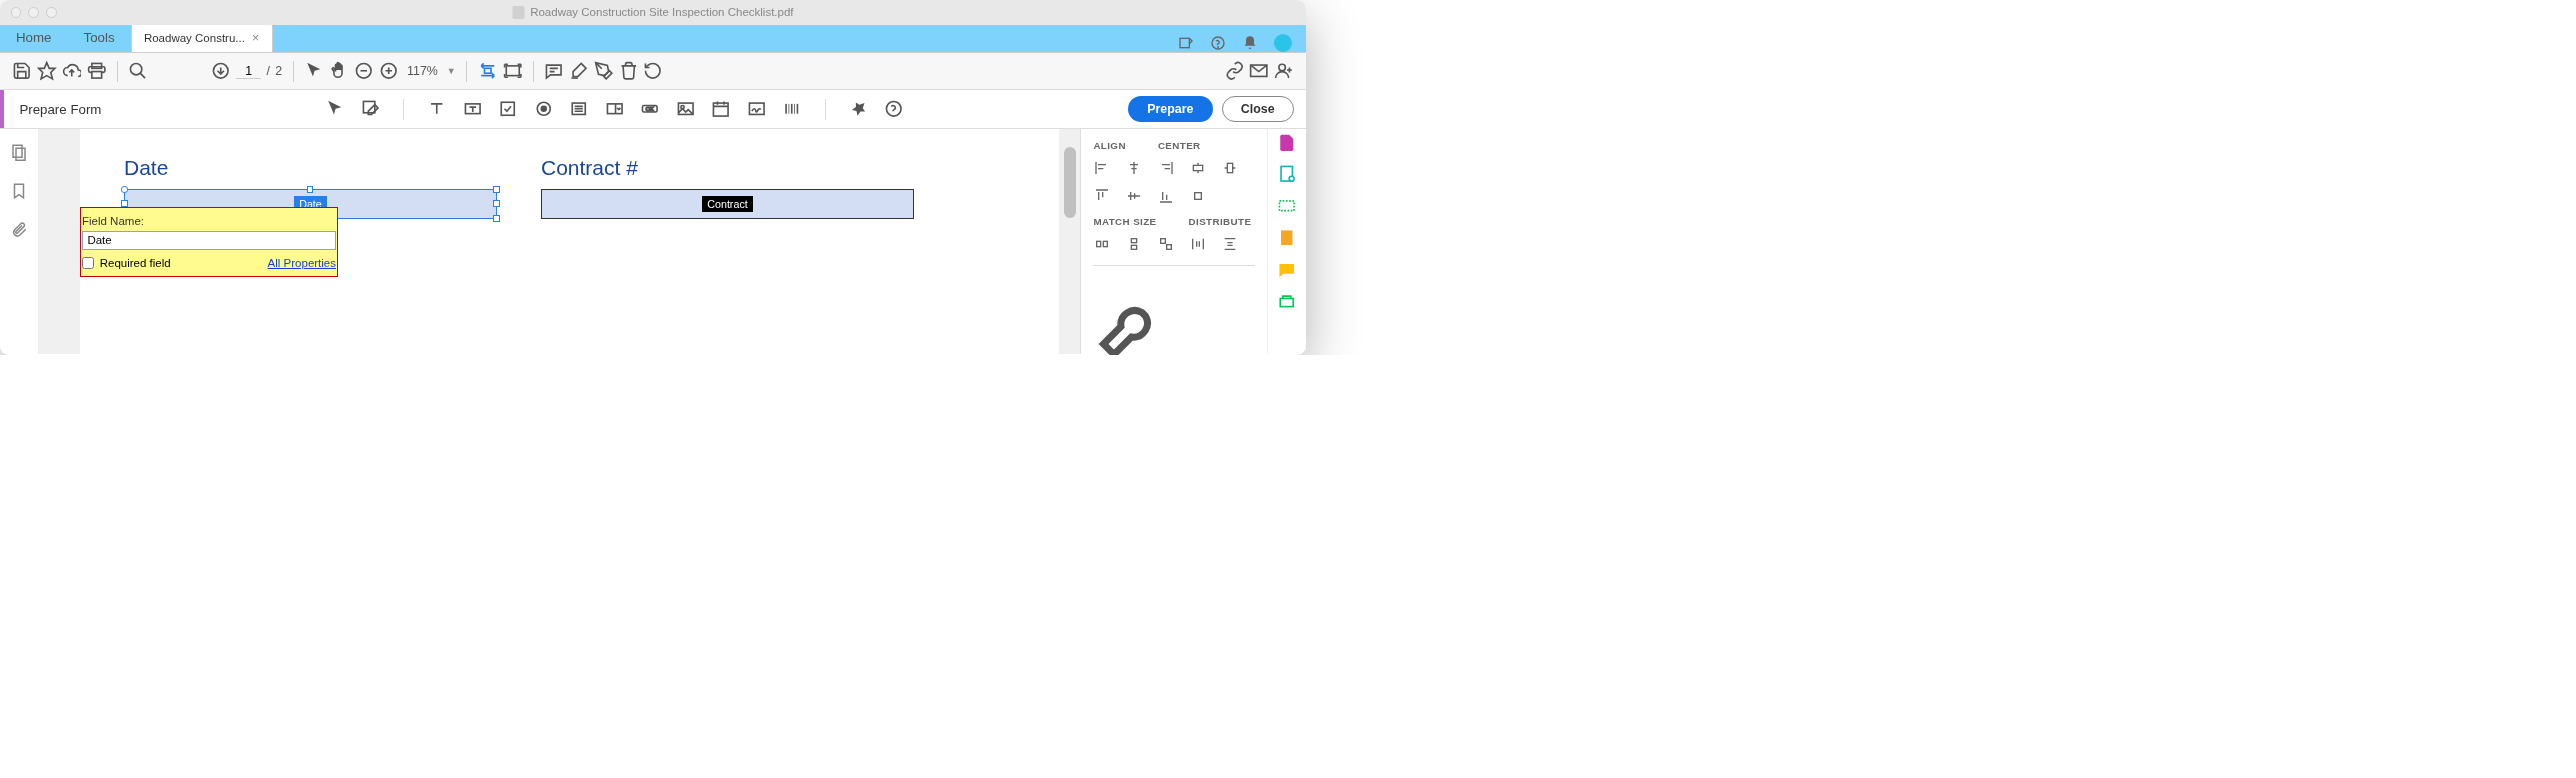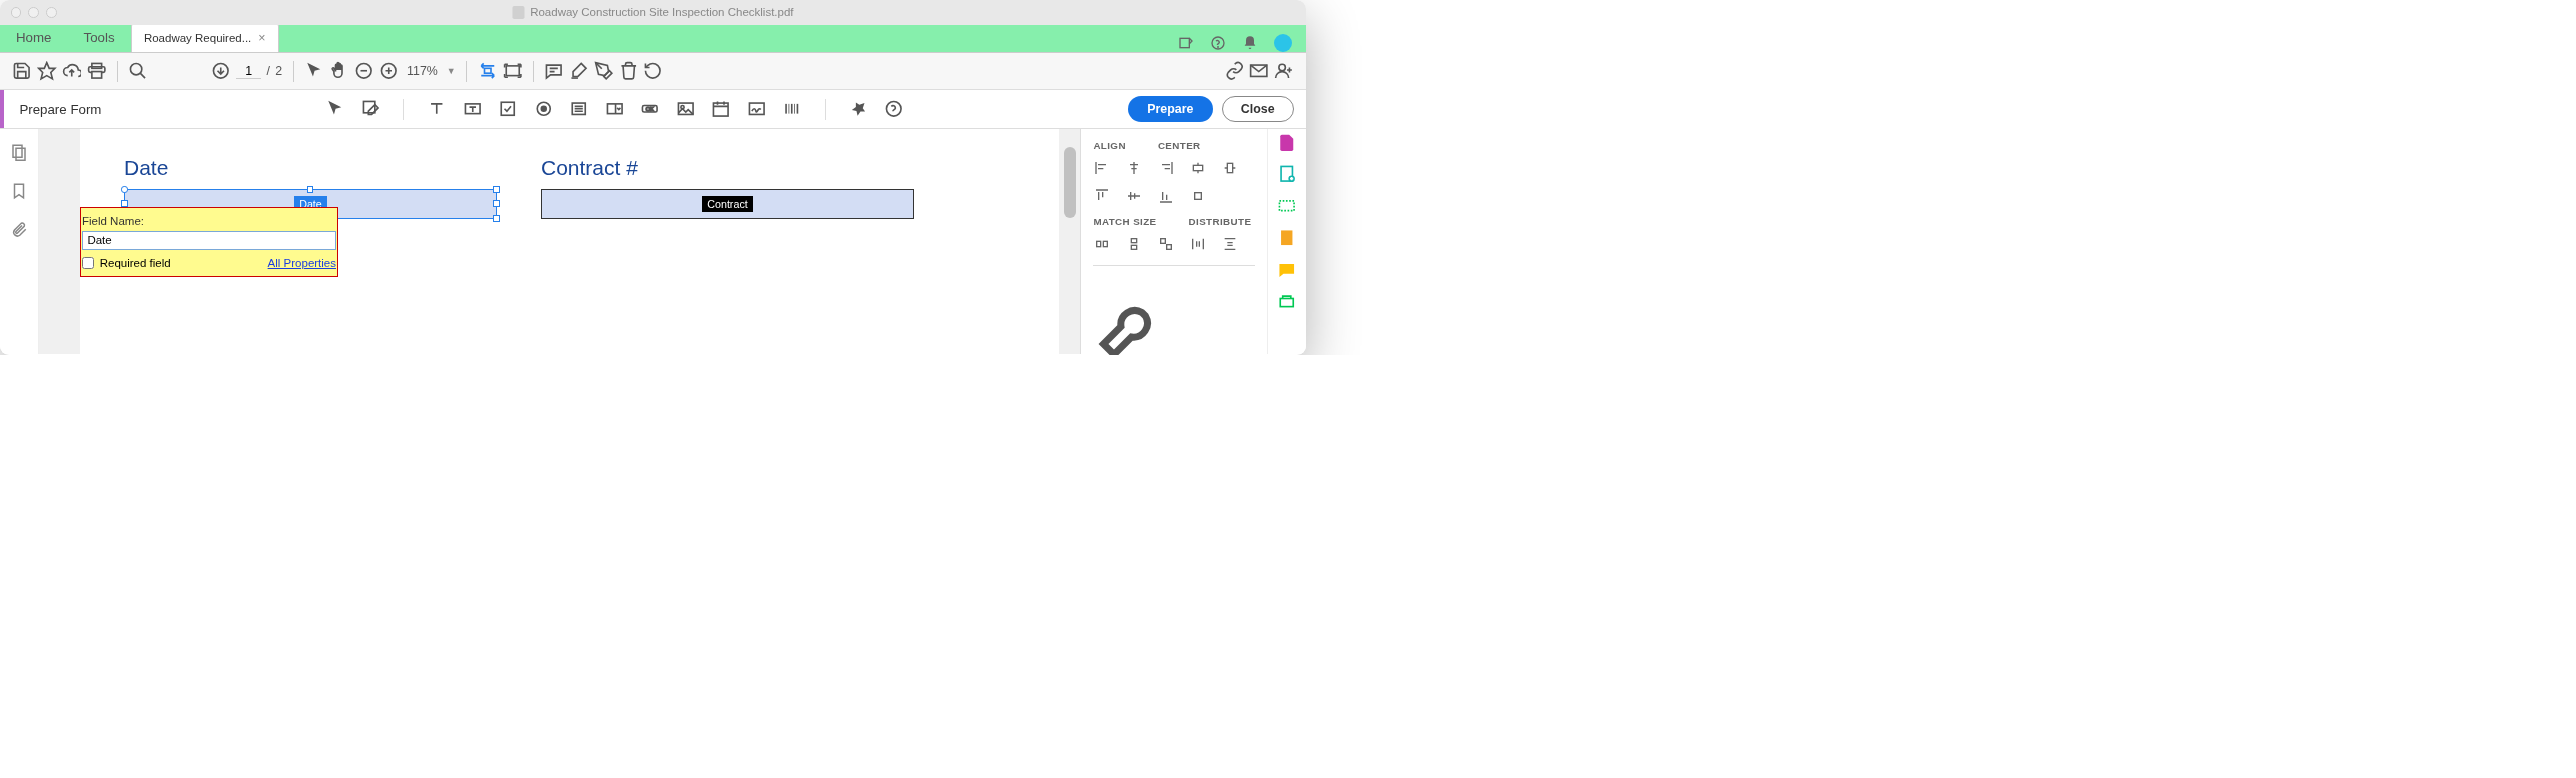--- a/index.html
+++ b/index.html
@@ -4,21 +4,21 @@
 <style>
 * { margin: 0; padding: 0; box-sizing: border-box; font-family: -apple-system, BlinkMacSystemFont, "Segoe UI", sans-serif; }
 body { background: #fff; }
 .window { width: 1306px; height: 355px; background: #fff; border-radius: 9px; overflow: hidden; box-shadow: 0 18px 53px rgba(0,0,0,0.3); position: relative; }
 .titlebar { height: 25px; background: #e8e8e8; display: flex; align-items: center; position: relative; }
 .traffic-lights { display: flex; gap: 7px; padding-left: 10.7px; }
 .tl { width: 10.7px; height: 10.7px; border-radius: 50%; border: 0.9px solid #ccc; background: #f0f0f0; }
 .title-text { position: absolute; left: 50%; transform: translateX(-50%); font-size: 11.5px; color: #888; display: flex; align-items: center; gap: 5.3px; }
 .pdf-icon { width: 12.4px; height: 12.4px; background: #d0d0d0; border-radius: 1.8px; }
 
-.tabbar { height: 28px; background: #86efac; display: flex; align-items: flex-end; border-bottom: 0.9px solid #ccc; }
+.tabbar { height: 28px; background: #7dd3fc; display: flex; align-items: flex-end; border-bottom: 0.9px solid #ccc; }
 .tab-home, .tab-tools { padding: 7px 16px; font-size: 13.3px; color: #555; cursor: pointer; }
 .tab-doc { background: #fff; padding: 7px 12.4px; font-size: 11.5px; color: #333; border-top: 0.9px solid #ccc; border-left: 0.9px solid #ccc; border-right: 0.9px solid #ccc; border-radius: 3.6px 3.6px 0 0; display: flex; align-items: center; gap: 7px; }
 .tab-close { color: #888; cursor: pointer; font-size: 12.4px; }
 .tab-spacer { flex: 1; }
 .tab-right { display: flex; gap: 16px; padding-right: 14px; align-items: center; }
 .tab-right-icon { width: 16px; height: 16px; color: #666; cursor: pointer; display: flex; align-items: center; justify-content: center; }
 .avatar { width: 18px; height: 18px; border-radius: 50%; background: #2bc4e8; }
 
 .toolbar { height: 37px; background: #f7f7f7; border-bottom: 0.9px solid #ddd; display: flex; align-items: center; padding: 0 12.4px; gap: 5.3px; }
 .tb-icon { width: 19.5px; height: 19.5px; color: #555; cursor: pointer; display: flex; align-items: center; justify-content: center; }
@@ -96,21 +96,21 @@
     <div class="title-text">
       <span class="pdf-icon"></span>
       <span>Roadway Construction Site Inspection Checklist.pdf</span>
     </div>
   </div>
 
   <div class="tabbar">
     <div class="tab-home">Home</div>
     <div class="tab-tools">Tools</div>
     <div class="tab-doc">
-      <span>Roadway Required...</span>
+      <span>Roadway Constru...</span>
       <span class="tab-close">×</span>
     </div>
     <div class="tab-spacer"></div>
     <div class="tab-right">
       <div class="tab-right-icon">
           <svg viewBox="0 0 24 24" fill="none" stroke="currentColor" stroke-width="2">
             <rect x="3" y="5" width="14" height="14"></rect>
             <path d="M17 9l4-4-4-4" transform="translate(0,4)"></path>
           </svg>
         </div>

